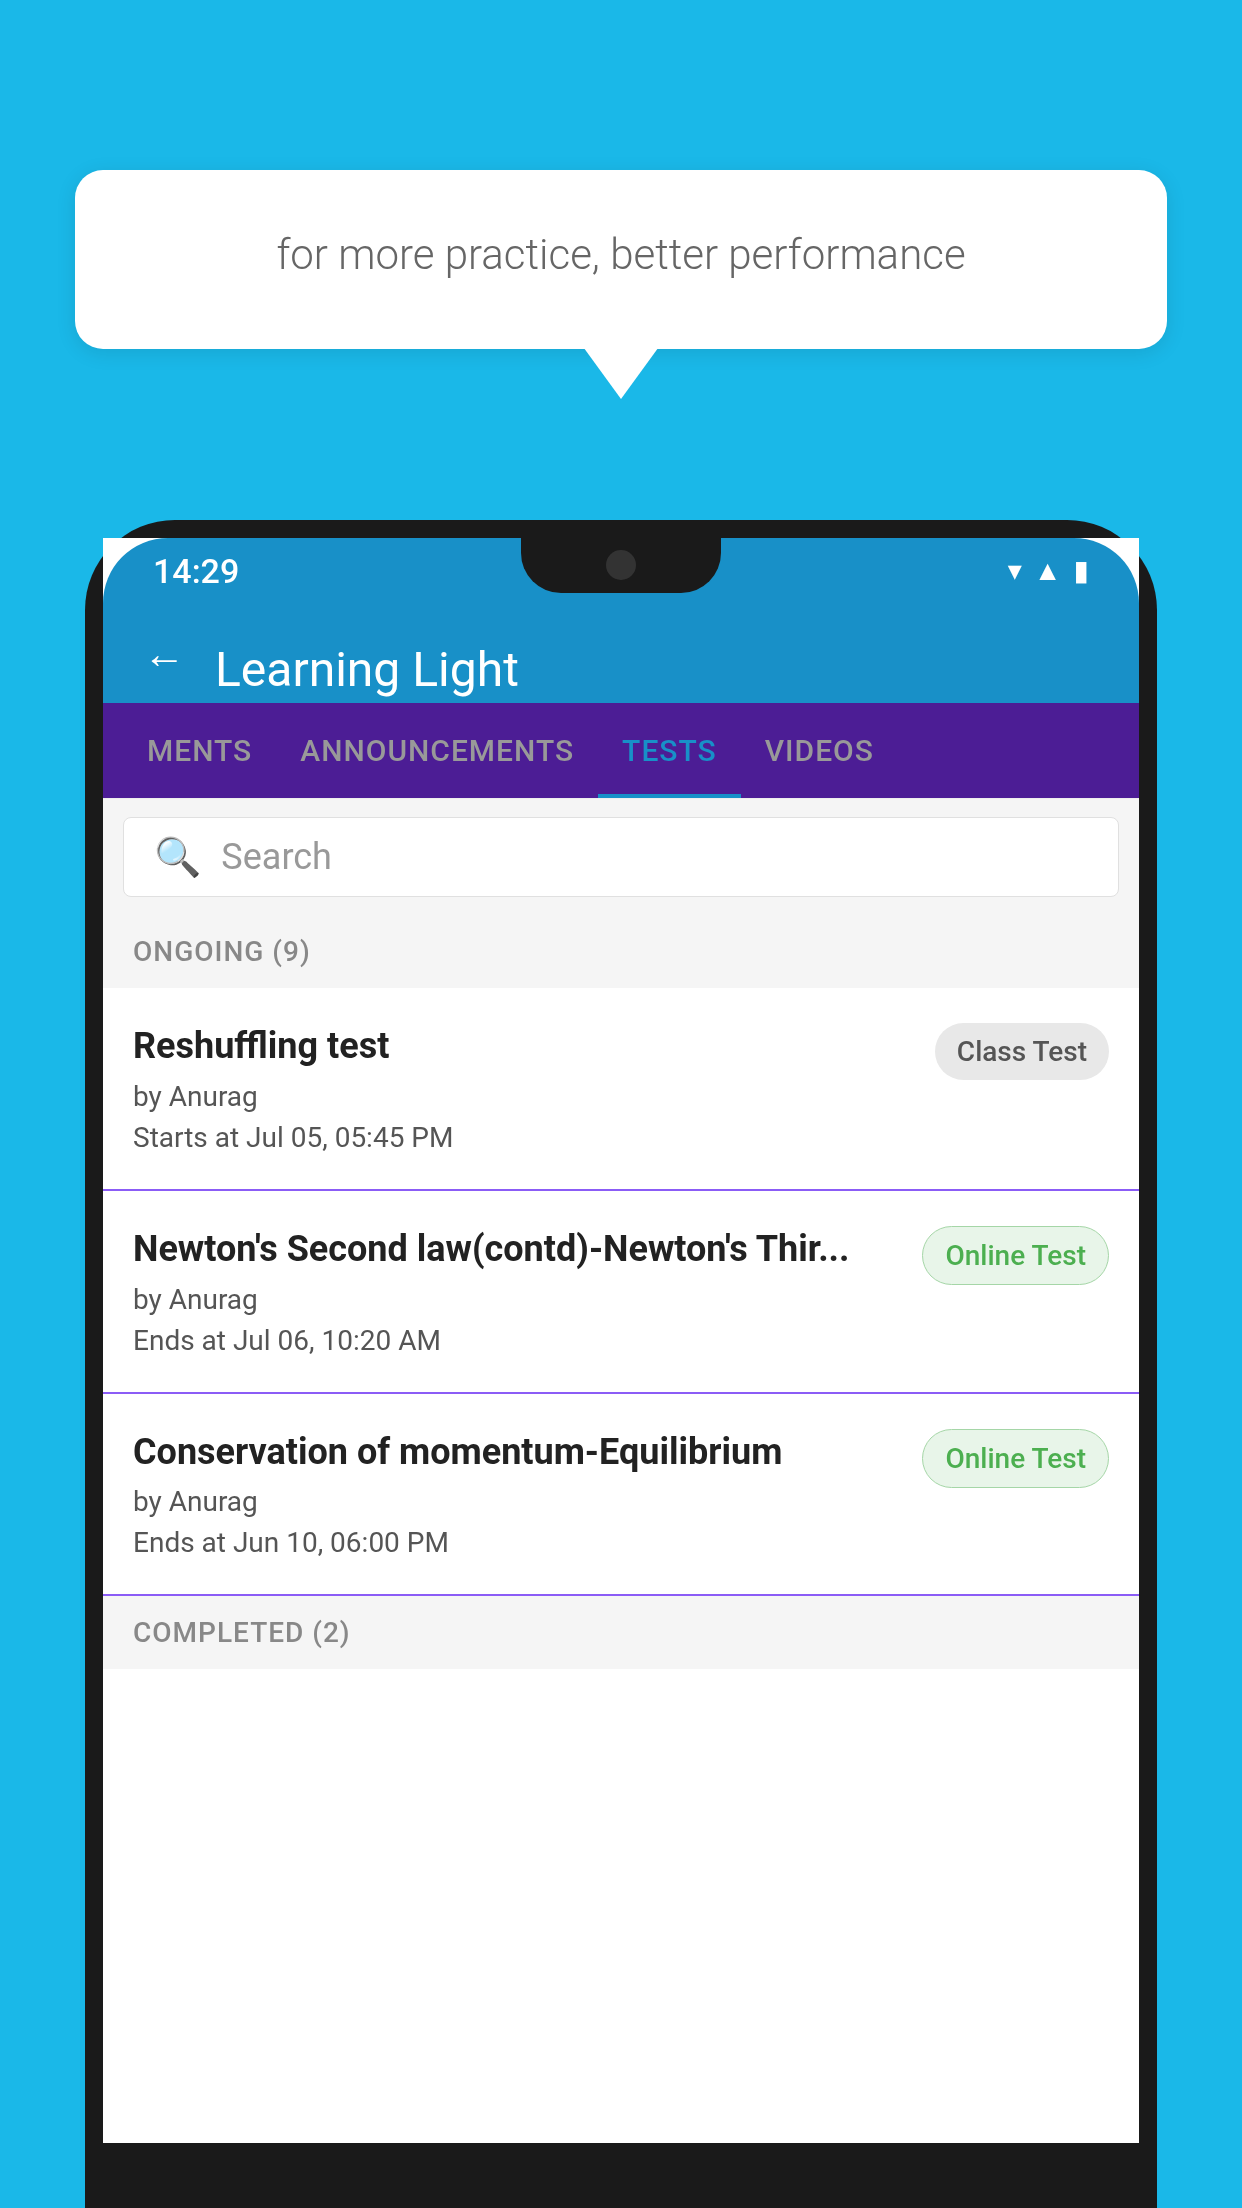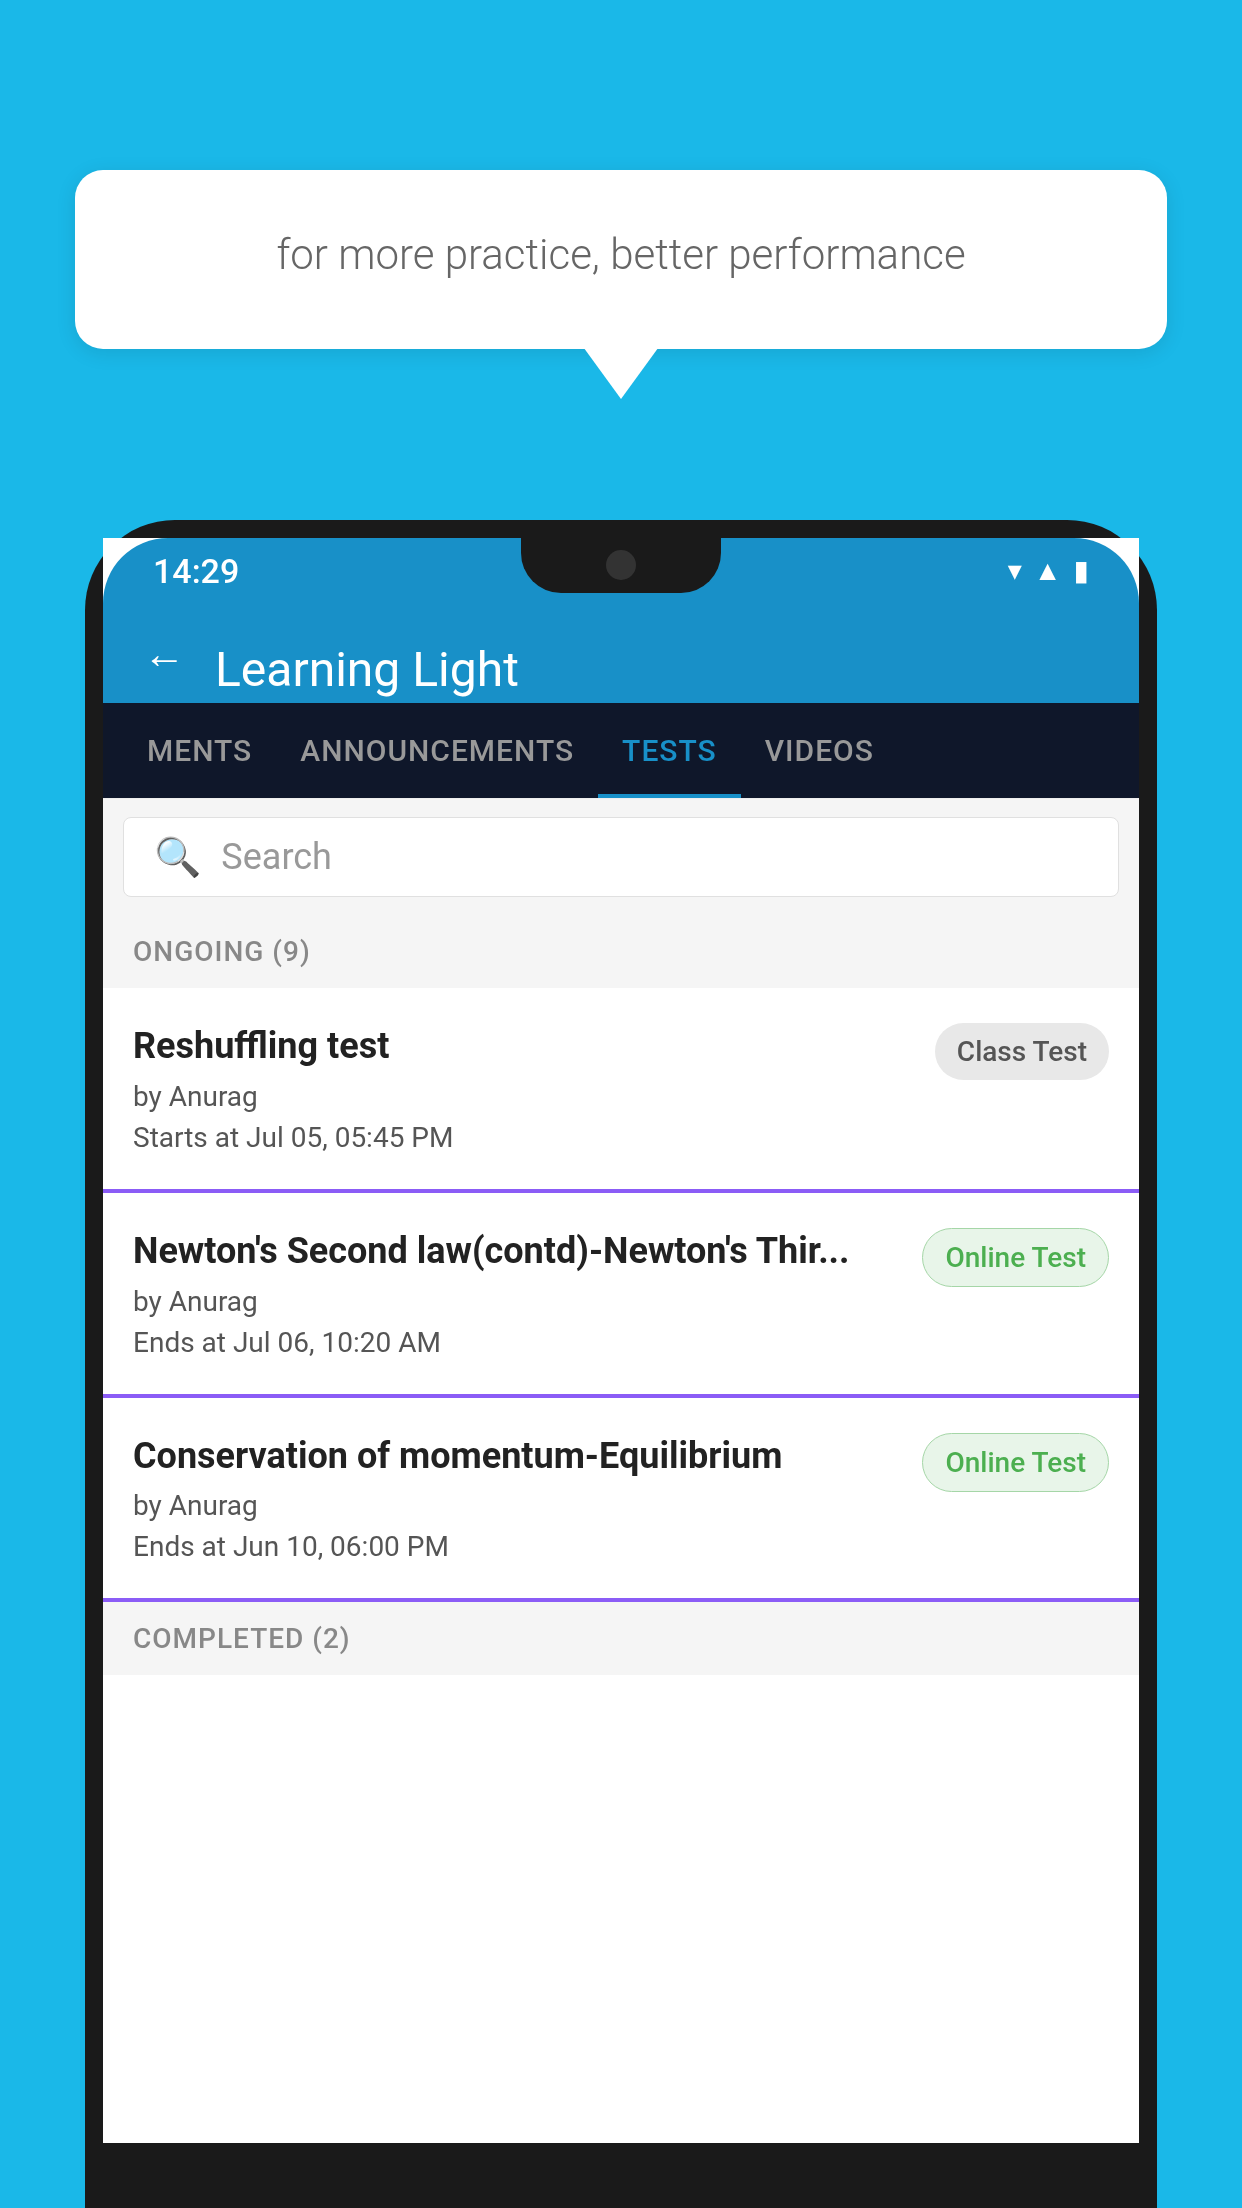--- a/index.html
+++ b/index.html
@@ -151,21 +151,21 @@
 
     .app-title {
       color: white;
       font-size: 48px;
       font-weight: 400;
       margin-top: 33px;
     }
 
     
     .tabs-bar {
-      background: #0f172a;
+      background: #4c1d95;
       display: flex;
       border-bottom: 1px solid #eee;
       padding: 0 20px;
     }
 
     .tab-item {
       padding: 30px 24px;
       font-size: 30px;
       color: #999;
       font-weight: 500;
@@ -226,21 +226,21 @@
     }
 
     
     .test-list {
       background: white;
       flex: 1;
     }
 
     .test-item {
       padding: 35px 30px;
-      border-bottom: 4px solid #8b5cf6;
+      border-bottom: 2px solid #8b5cf6;
       display: flex;
       justify-content: space-between;
       align-items: flex-start;
     }
 
     .test-item-info {
       flex: 1;
       margin-right: 20px;
     }
 

